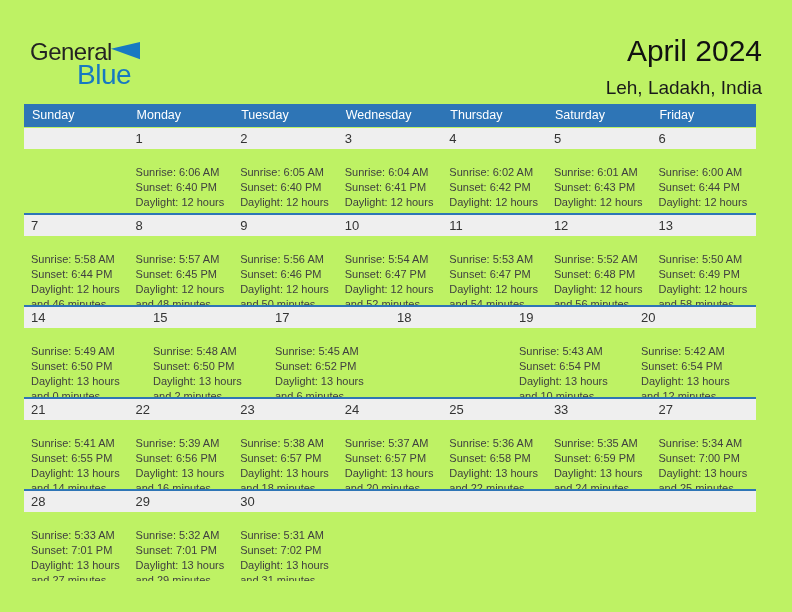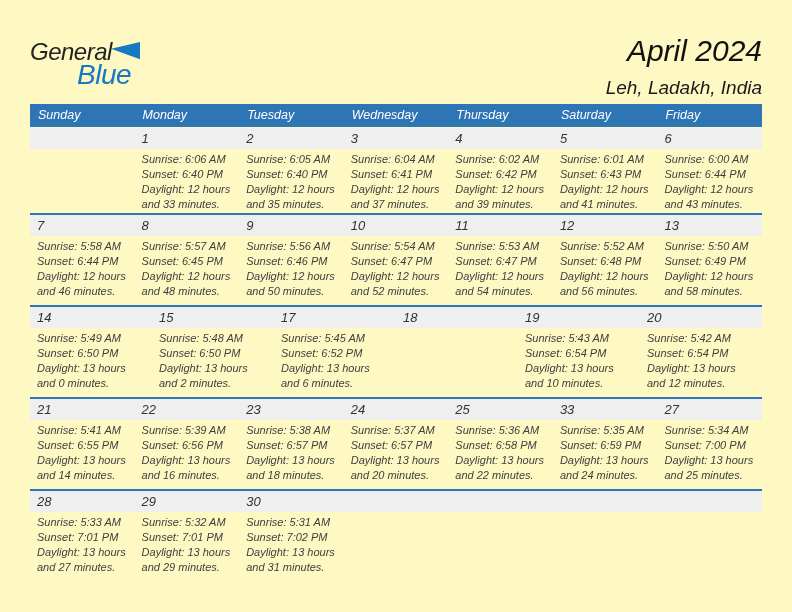--- a/index.html
+++ b/index.html
@@ -5,47 +5,47 @@
   :root{
     --header-blue:#2e75b6;
     --band-gray:#efefef;
     --logo-blue:#1779c2;
     --text-dark:#404040;
     --num-dark:#333333;
   }
   *{box-sizing:border-box;margin:0;padding:0;}
   html,body{background:#ffffff;}
   body{font-family:"Liberation Sans", sans-serif;}
-  .page{position:relative;width:792px;height:612px;background:#fef9c3;overflow:hidden;font-style:italic;}
+  .page{position:relative;width:792px;height:612px;background:#bef264;overflow:hidden;}
 
   
   .logo{position:absolute;left:30px;top:38px;width:140px;height:52px;}
   .logo-general{font-size:24px;color:#232323;letter-spacing:-0.5px;}
   .logo-triangle{position:absolute;left:81px;top:4px;width:29px;height:21px;
     background:var(--logo-blue);
     -webkit-clip-path:polygon(0 32%,100% 0,100% 82%);
     clip-path:polygon(0 32%,100% 0,100% 82%);}
   .logo-blue{font-size:28px;color:var(--logo-blue);margin:-7px 0 0 47px;letter-spacing:-0.5px;}
 
   
   .title-block{position:absolute;right:30px;top:34px;text-align:right;}
   .title{font-size:30px;color:#111111;}
   .subtitle{font-size:19px;color:#1a1a1a;margin-top:9px;}
 
   
-  .calendar{position:absolute;left:30px;top:104px;width:732px;}
+  .calendar{position:absolute;left:24px;top:104px;width:732px;}
   .weekday-row{display:flex;height:23px;background:var(--header-blue);margin-bottom:1px;}
   .weekday-cell{flex:1;color:#ffffff;font-size:12.5px;line-height:23px;padding-left:8px;
     white-space:nowrap;overflow:hidden;}
   .week-row{display:flex;height:92px;border-top:2px solid var(--header-blue);}
   .week-row.first{height:85px;border-top:none;}
   .day-cell{flex:1;overflow:hidden;}
   .day-num{height:21px;background:var(--band-gray);font-size:13px;line-height:21px;
     padding-left:7px;color:var(--num-dark);}
-  .day-text{padding:3px 6px 0 7px;font-size:11px;line-height:15px;color:var(--text-dark);}
+  .day-text{padding:16px 6px 0 7px;font-size:11px;line-height:15px;color:var(--text-dark);}
 </style>
 </head>
 <body>
 
 <div class="page">
 
   <div class="logo">
     <div class="logo-general">General</div>
     <div class="logo-triangle"></div>
     <div class="logo-blue">Blue</div>

